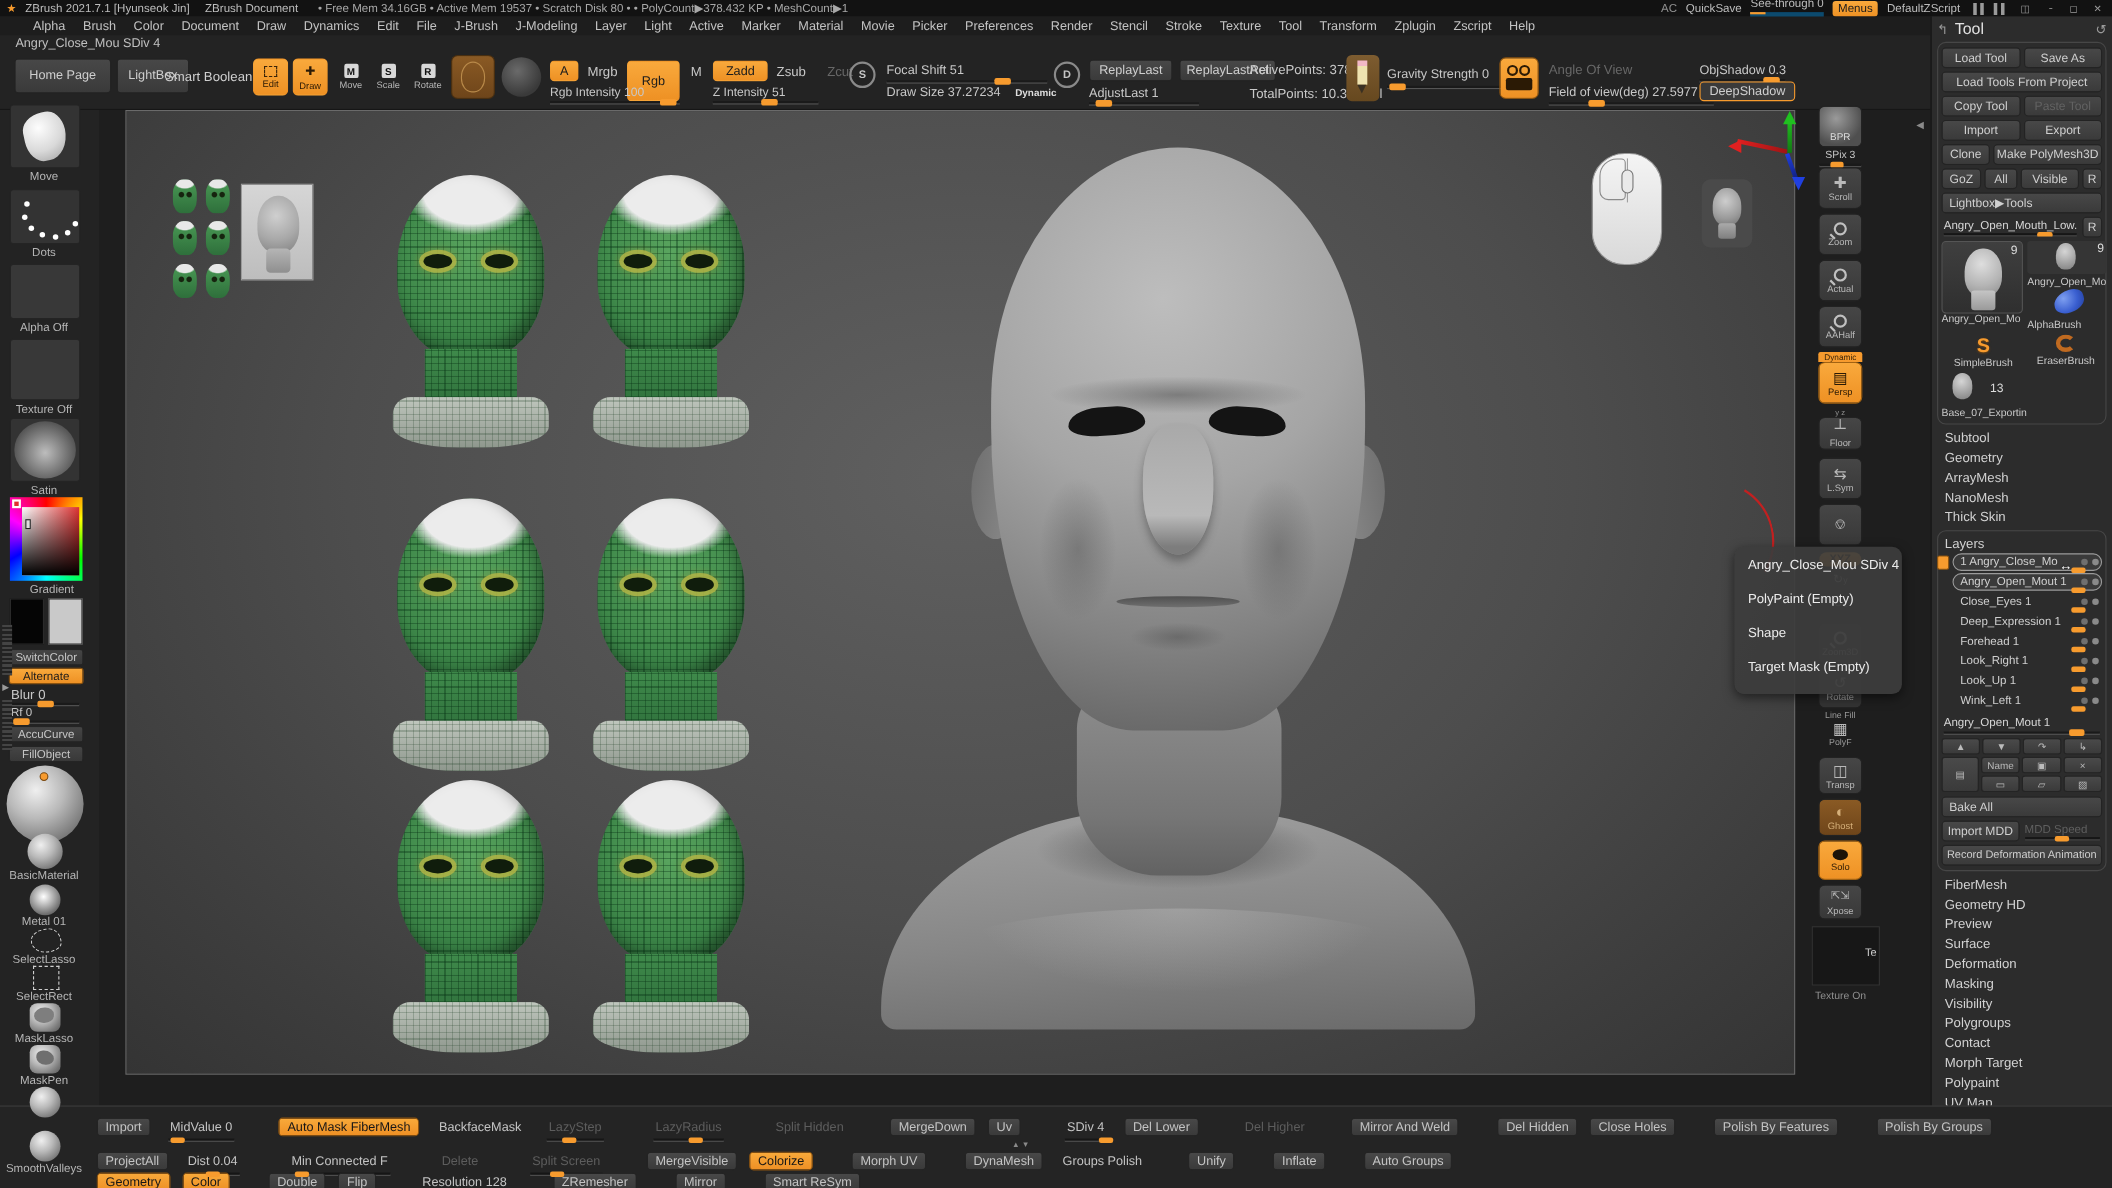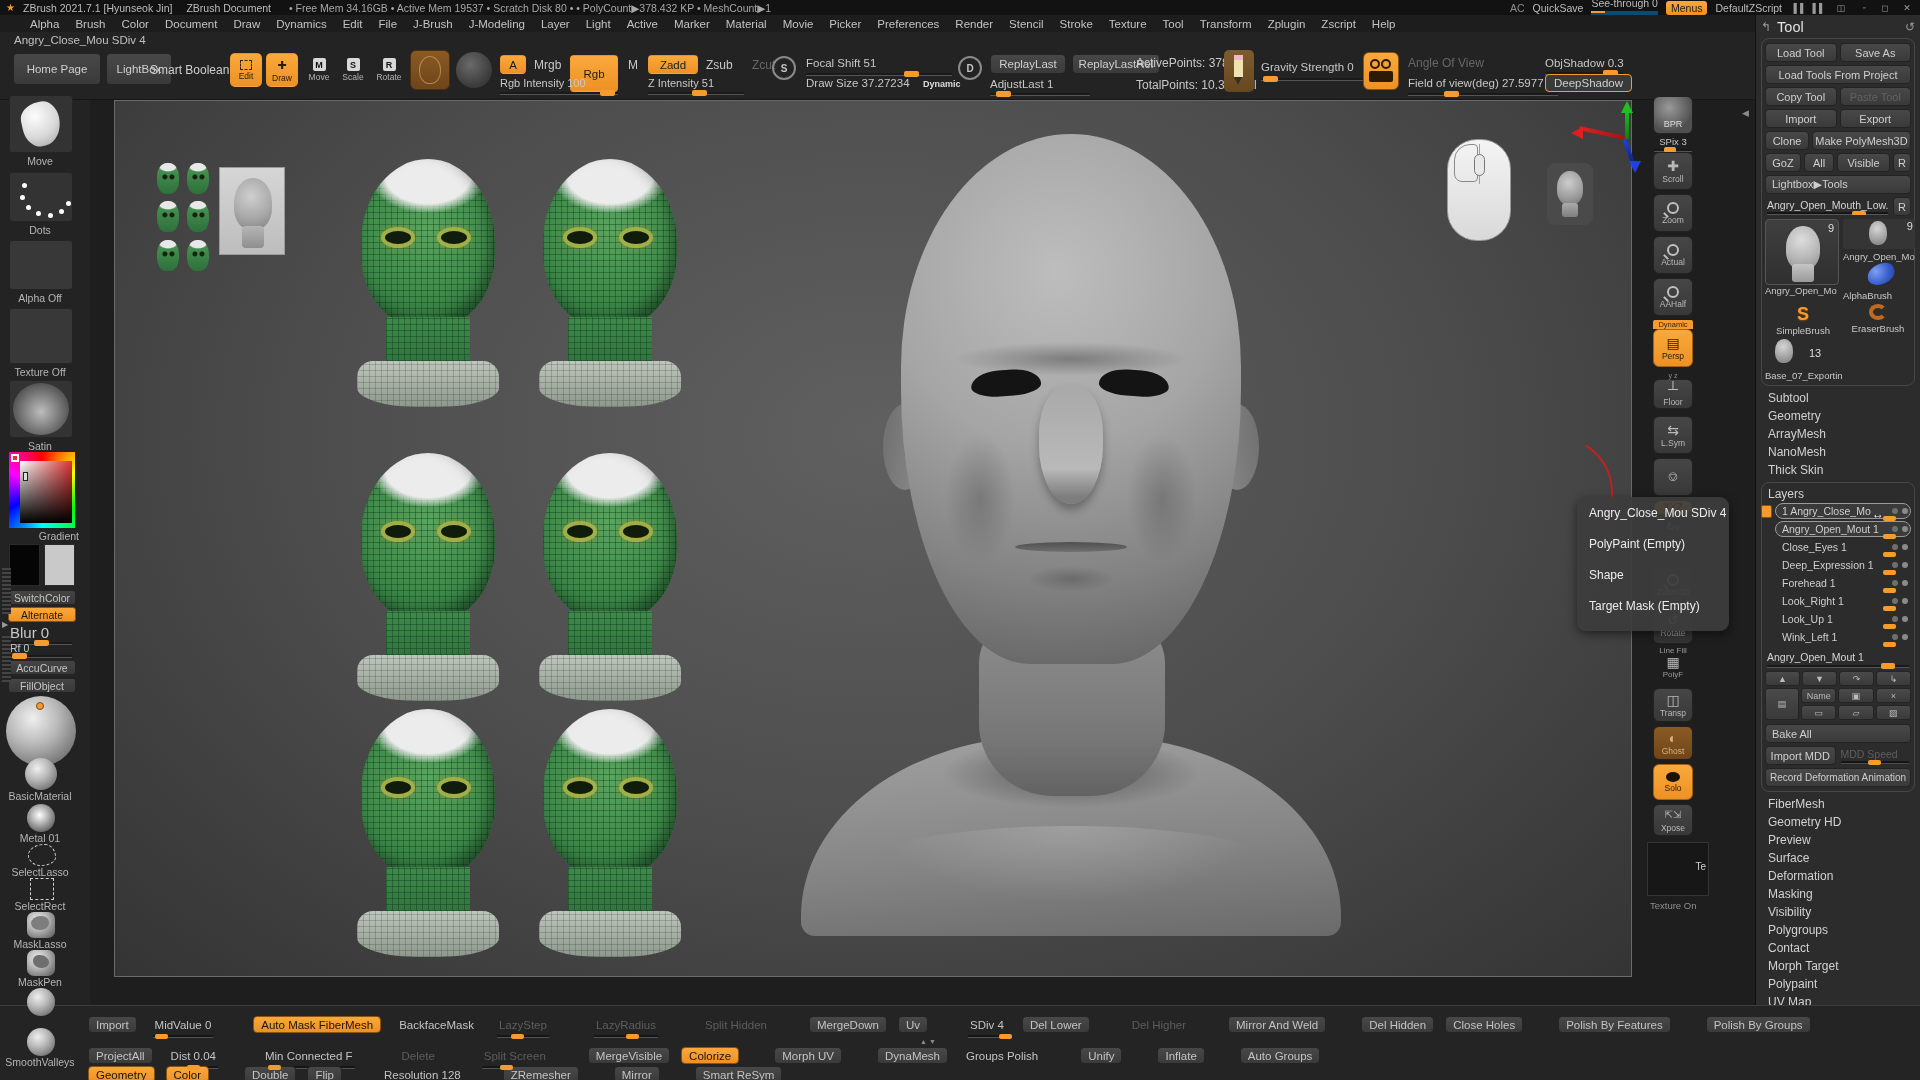--- a/index.html
+++ b/index.html
@@ -276,27 +276,27 @@
 <div class="abs tile" style="left:9px;top:380px;width:64px;height:58px;z-index:5">
   <span class="abs" style="left:3px;top:2px;width:56px;height:52px;border-radius:50%;background:radial-gradient(circle at 50% 55%,#bdbdbd,#8a8a8a 35%,#4f4f4f 75%,#3a3a3a)"></span>
 </div>
 <div class="shelf-lbl" style="left:1px;top:440px">Satin</div>
 
 <div class="abs" style="left:9px;top:452px;width:66px;height:76px;z-index:5;background:conic-gradient(#f00,#ff0,#0f0,#0ff,#00f,#f0f,#f00)">
   <span class="abs" style="left:11px;top:9px;width:52px;height:62px;background:linear-gradient(to top,#000,rgba(0,0,0,0)),linear-gradient(to right,#fff,#d33)"></span>
   <span class="abs" style="left:2px;top:2px;width:8px;height:8px;border:2px solid #fff;background:#e03030"></span>
   <span class="abs" style="left:14px;top:20px;width:5px;height:9px;border:1px solid #222;background:#ddd"></span>
 </div>
-<div class="shelf-lbl" style="left:1px;top:530px;text-align:right;padding-left:26px">Gradient</div>
+<div class="shelf-lbl" style="left:1px;top:530px;text-align:left;padding-left:26px">Gradient</div>
 
 <div class="abs" style="left:9px;top:544px;width:31px;height:42px;background:#050505;border:1px solid #2a2a2a;z-index:5"></div>
 <div class="abs" style="left:44px;top:544px;width:31px;height:42px;background:#c9c9c9;border:1px solid #2a2a2a;z-index:5"></div>
 <div class="small-btn" style="top:590px;z-index:5;width:68px">SwitchColor</div>
 <div class="small-btn" style="top:607px;z-index:5;width:68px;background:linear-gradient(#f9a93c,#ee9124);color:#1c1c1c;border-color:#8a5310">Alternate</div>
-<div class="abs" style="left:10px;top:624px;z-index:5;font-size:15px">
+<div class="abs" style="left:10px;top:624px;z-index:5;font-size:12px">
   <span>Blur 0</span>
   <div class="sline" style="width:62px;margin-top:1px">
       <div class="sh" style="left:24px"></div>
     </div>
 </div>
 <div class="abs" style="left:10px;top:642px;z-index:5;font-size:10.5px">
   <span>Rf 0</span>
   <div class="sline" style="width:62px;margin-top:1px">
       <div class="sh" style="left:2px"></div>
     </div>

